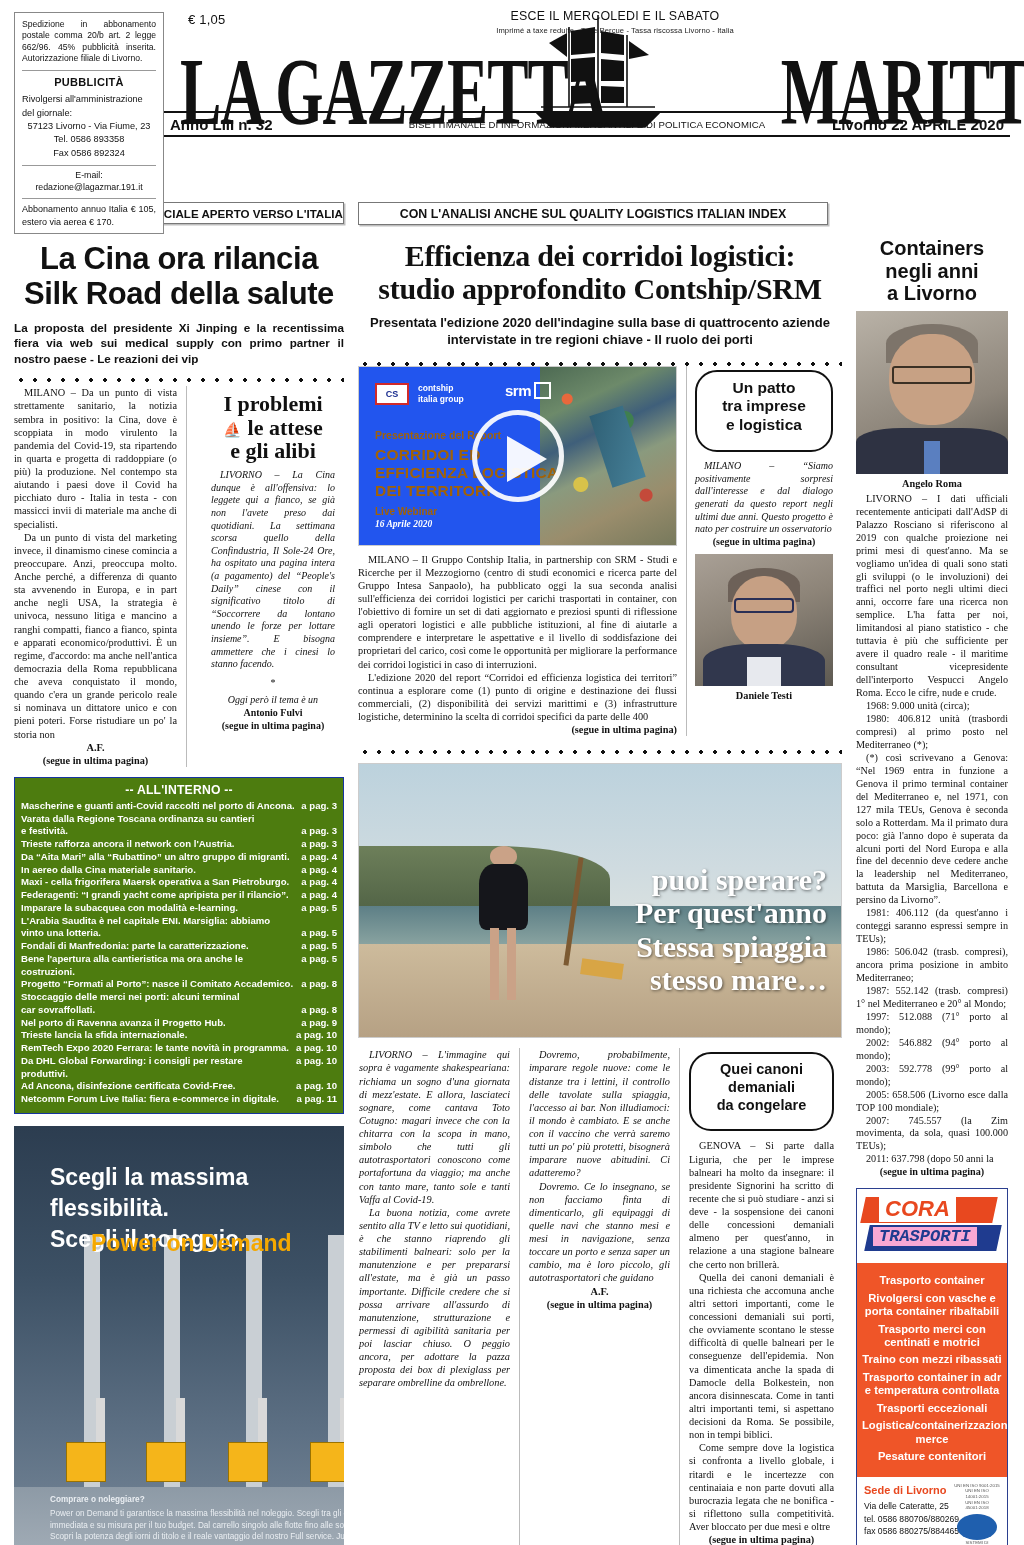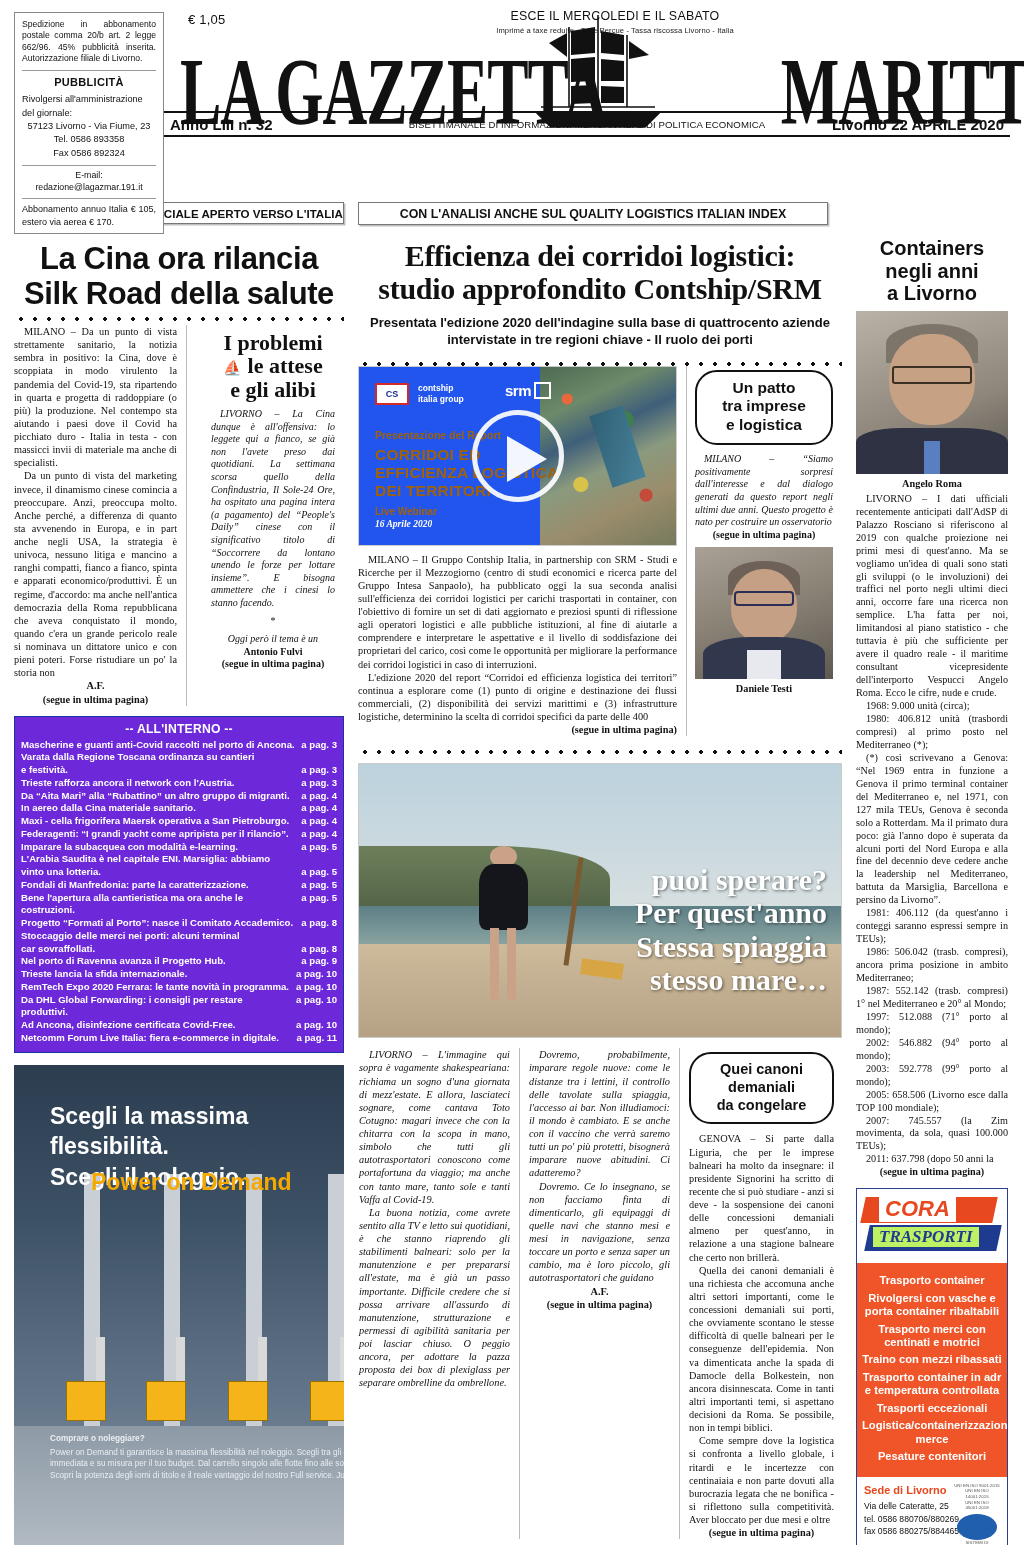--- a/index.html
+++ b/index.html
@@ -75,21 +75,21 @@
   .side-box { width:149px; border-left:1px solid #bbb; padding-left:24px; }
   .box-title { font-family:"Liberation Serif", serif; font-weight:bold; font-size:22px;
                line-height:1.06; text-align:center; margin:6px 0 7px; }
   .box-title .shipglyph { font-size:15px; }
   .box-body { font-size:10px; line-height:1.26; text-align:justify; font-style:italic; }
   .box-body p { margin:0; text-indent:9px; }
   .center-strong { text-align:center; font-weight:bold; font-style:normal; text-indent:0 !important; }
   .star { text-align:center; font-style:normal; margin:6px 0 5px !important; text-indent:0 !important; }
 
   
-  .interno { background:#6d28d9; color:#fff; margin-top:10px; padding:5px 6px 7px;
+  .interno { background:#4d7c0f; color:#fff; margin-top:10px; padding:5px 6px 7px;
              font-family:"Liberation Sans", sans-serif; border:1px solid #1634a0; }
   .interno-h { text-align:center; font-weight:bold; font-size:12.2px; letter-spacing:.2px; margin-bottom:3px; }
   .interno-row { display:flex; justify-content:space-between; font-weight:bold; font-size:9.6px;
                  line-height:1.33; }
   .interno-row .t { padding-right:5px; }
   .interno-row .p { white-space:nowrap; }
 
   
   .hl-center { font-family:"Liberation Serif", serif; font-weight:bold; font-size:30px;
                line-height:1.1; text-align:center; margin:2px 0 0; letter-spacing:-.3px; }
@@ -126,21 +126,21 @@
   .vtxt .lw { font-weight:bold; font-size:10px; margin-top:7px; }
   .vdate { position:absolute; left:16px; bottom:16px; color:#fff;
            font-family:"Liberation Serif", serif; font-style:italic; font-weight:bold; font-size:9.5px; }
   .playbtn { position:absolute; left:50%; top:50%; width:92px; height:92px; margin:-46px 0 0 -46px;
              border:5px solid rgba(255,255,255,.92); border-radius:50%; }
   .playbtn:after { content:""; position:absolute; left:30px; top:21px; width:0; height:0;
              border-left:40px solid rgba(255,255,255,.95);
              border-top:23px solid transparent; border-bottom:23px solid transparent; }
 
   
-  .oval { border:2.5px solid #111; border-radius:22px; padding:7px 6px 8px; text-align:center;
+  .oval { border:2.5px solid #111; border-radius:22px; padding:7px 6px 15px; text-align:center;
           font-family:"Liberation Sans", sans-serif; font-weight:bold; font-size:15.5px;
           line-height:1.22; margin:4px 0 8px; }
   .headshot { width:100%; height:132px; margin-top:6px;
               background:linear-gradient(160deg,#a9a096 0%,#8d8478 45%,#5d5951 100%); position:relative; overflow:hidden;}
   .headshot .face { position:absolute; left:26%; top:16%; width:48%; height:56%; border-radius:48% 48% 44% 44%;
                     background:#c6a084; }
   .headshot .hair { position:absolute; left:24%; top:10%; width:52%; height:26%; border-radius:50% 50% 0 0; background:#6d6158;}
   .headshot .glass{ position:absolute; left:28%; top:33%; width:44%; height:11%;
                     border:2.5px solid #2a2f55; border-radius:4px;}
   .headshot .suit { position:absolute; left:6%; bottom:0; width:88%; height:32%; background:#31374d; border-radius:40% 40% 0 0;}
@@ -201,22 +201,22 @@
   .rc-body { font-size:10.2px; line-height:1.27; text-align:justify; margin-top:4px; }
   .rc-body p { margin:0; text-indent:10px; }
 
   
   .cora { border:1px solid #2b3f8f; margin-top:9px; background:#fff; }
   .cora-logo { position:relative; height:74px; overflow:hidden; background:#fff; }
   .cora-logo .bar1 { position:absolute; left:6px; top:8px; width:132px; height:26px; background:#e8481f; transform:skewX(-12deg); }
   .cora-logo .bar2 { position:absolute; left:10px; top:36px; width:132px; height:26px; background:#1f3b8f; transform:skewX(-12deg); }
   .cora-logo .t1 { position:absolute; left:22px; top:7px; color:#e8481f; font-family:"Liberation Sans", sans-serif;
                    font-weight:bold; font-style:italic; font-size:22px; background:#fff; padding:0 6px; }
-  .cora-logo .t2 { position:absolute; left:16px; top:38px; color:#1f3b8f; font-family:Liberation Serif, serif;
-                   font-weight:bold; font-style:italic; font-size:17px; background:#bef264; padding:0 6px; }
+  .cora-logo .t2 { position:absolute; left:16px; top:38px; color:#1f3b8f; font-family:Liberation Mono, monospace;
+                   font-weight:bold; font-style:italic; font-size:17px; background:#f9a8d4; padding:0 6px; }
   .cora-serv { background:#ef5528; color:#fff; text-align:center; padding:7px 5px 9px;
                font-family:"Liberation Sans", sans-serif; font-weight:bold; font-size:11.2px; line-height:1.2; }
   .cora-serv div { margin:4px 0; }
   .cora-addr { padding:6px 7px; font-family:"Liberation Sans", sans-serif; font-size:8.6px; line-height:1.45; position:relative; }
   .cora-addr .h { color:#e8481f; font-weight:bold; font-size:11px; margin-bottom:2px; }
   .cora-addr .h2 { color:#e8481f; font-weight:bold; font-size:11px; margin:7px 0 2px; }
   .cora-cert { position:absolute; right:7px; top:6px; width:46px; text-align:center; }
   .cora-cert .seal { width:40px; height:26px; margin:3px auto 0; border-radius:50%; background:#1f5fae; }
   .cora-cert .tiny { font-size:4.4px; line-height:1.3; color:#555; }
 </style>
@@ -290,20 +290,21 @@
     <div class="kick kick2">CON L'ANALISI ANCHE SUL QUALITY LOGISTICS ITALIAN INDEX</div>
   </div>
 
   <div class="grid">
 
     <div class="colA">
       <div class="hl-main">
         <div>La Cina ora rilancia</div>
         <div>Silk Road della salute</div>
       </div>
+      <div class="hl-sub">La proposta del presidente Xi Jinping e la recentissima fiera via web sui medical supply con primo partner il nostro paese - Le reazioni dei vip</div>
       <div class="dotline"></div>
 
       <div class="twocol">
         <div class="body-col left-body">
           <p>MILANO – Da un punto di vista strettamente sanitario, la notizia sembra in positivo: la Cina, dove è scoppiata in modo virulento la pandemia del Covid-19, sta ripartendo in quarta e progetta di raddoppiare (o più) la produzione. Nel contempo sta aiutando i paesi dove il Covid ha picchiato duro - Italia in testa - con massicci invii di materiale ma anche di specialisti.</p>
           <p>Da un punto di vista del marketing invece, il dinamismo cinese comincia a preoccupare. Anzi, preoccupa molto. Anche perché, a differenza di quanto sta avvenendo in Europa, e in part anche negli USA, la strategia è univoca, nessuno litiga e mancino a ranghi compatti, fianco a fianco, spinta e apparati economico/produttivi. È un regime, d'accordo: ma anche nell'antica democrazia della Roma repubblicana che aveva conquistato il mondo, quando c'era un grande pericolo reale si nominava un dittatore unico e con pieni poteri. Forse ristudiare un po' la storia non</p>
           <p class="center-strong">A.F.</p>
           <p class="center-strong">(segue in ultima pagina)</p>
         </div>
 

